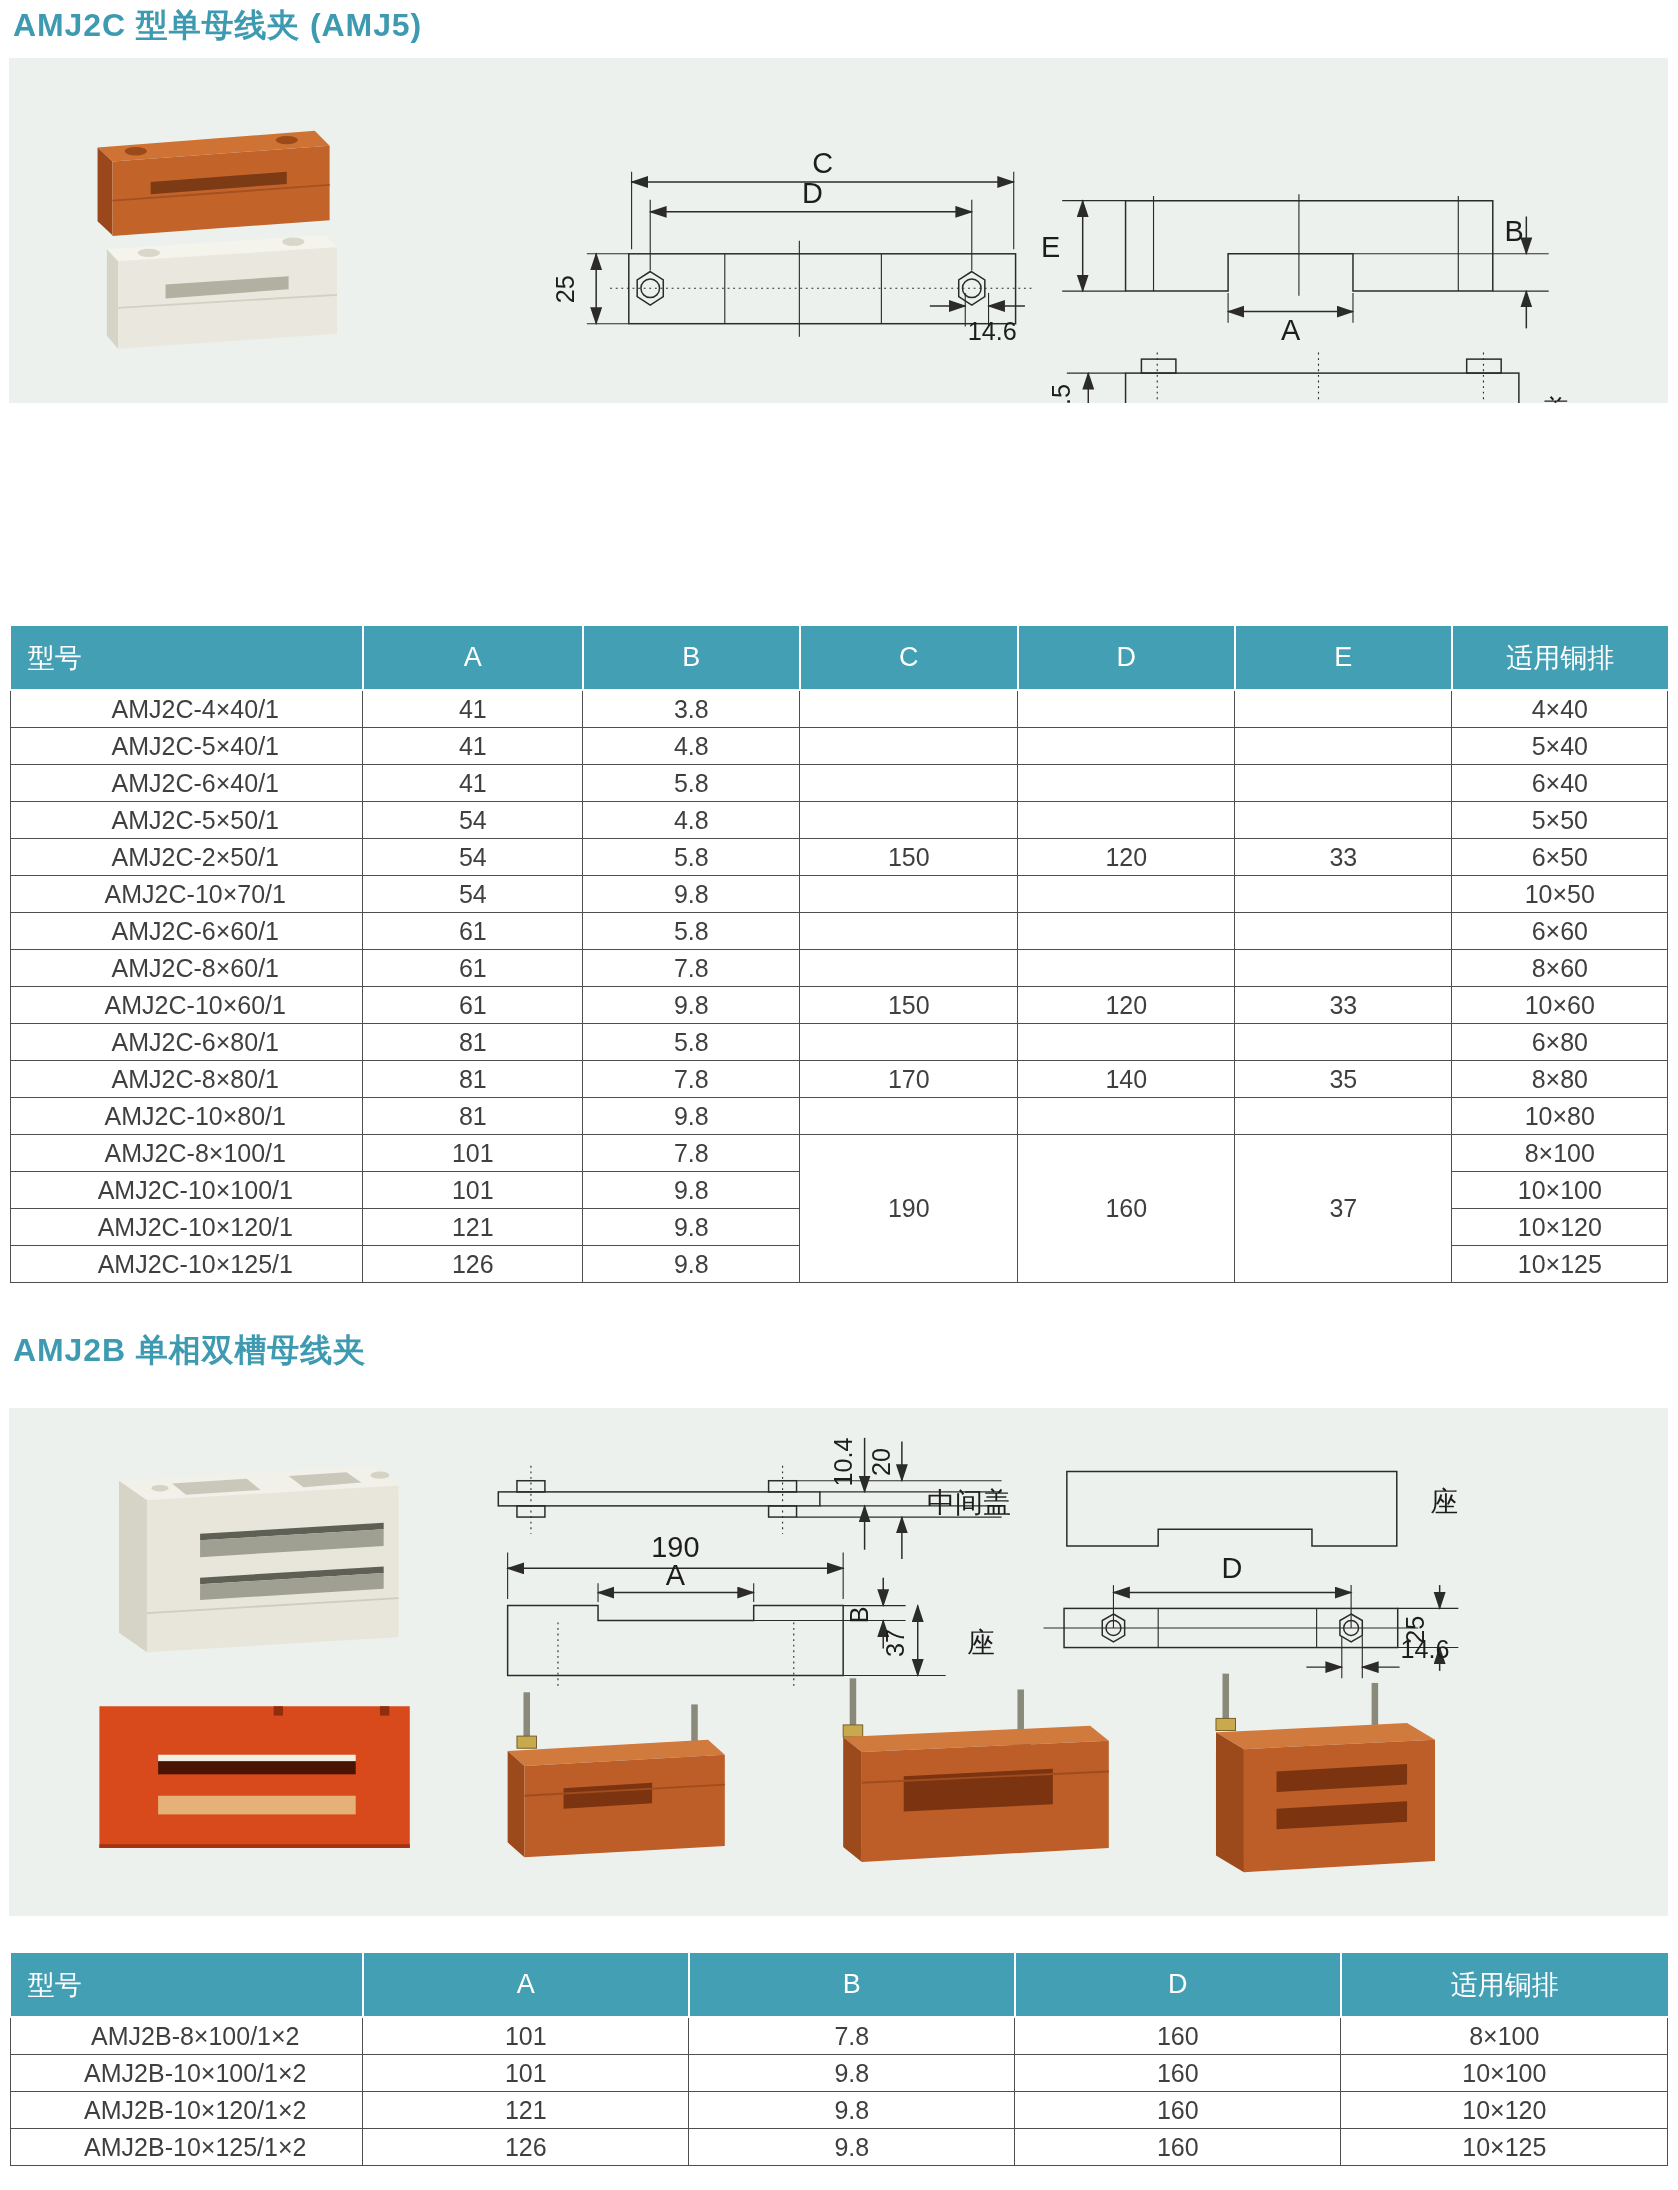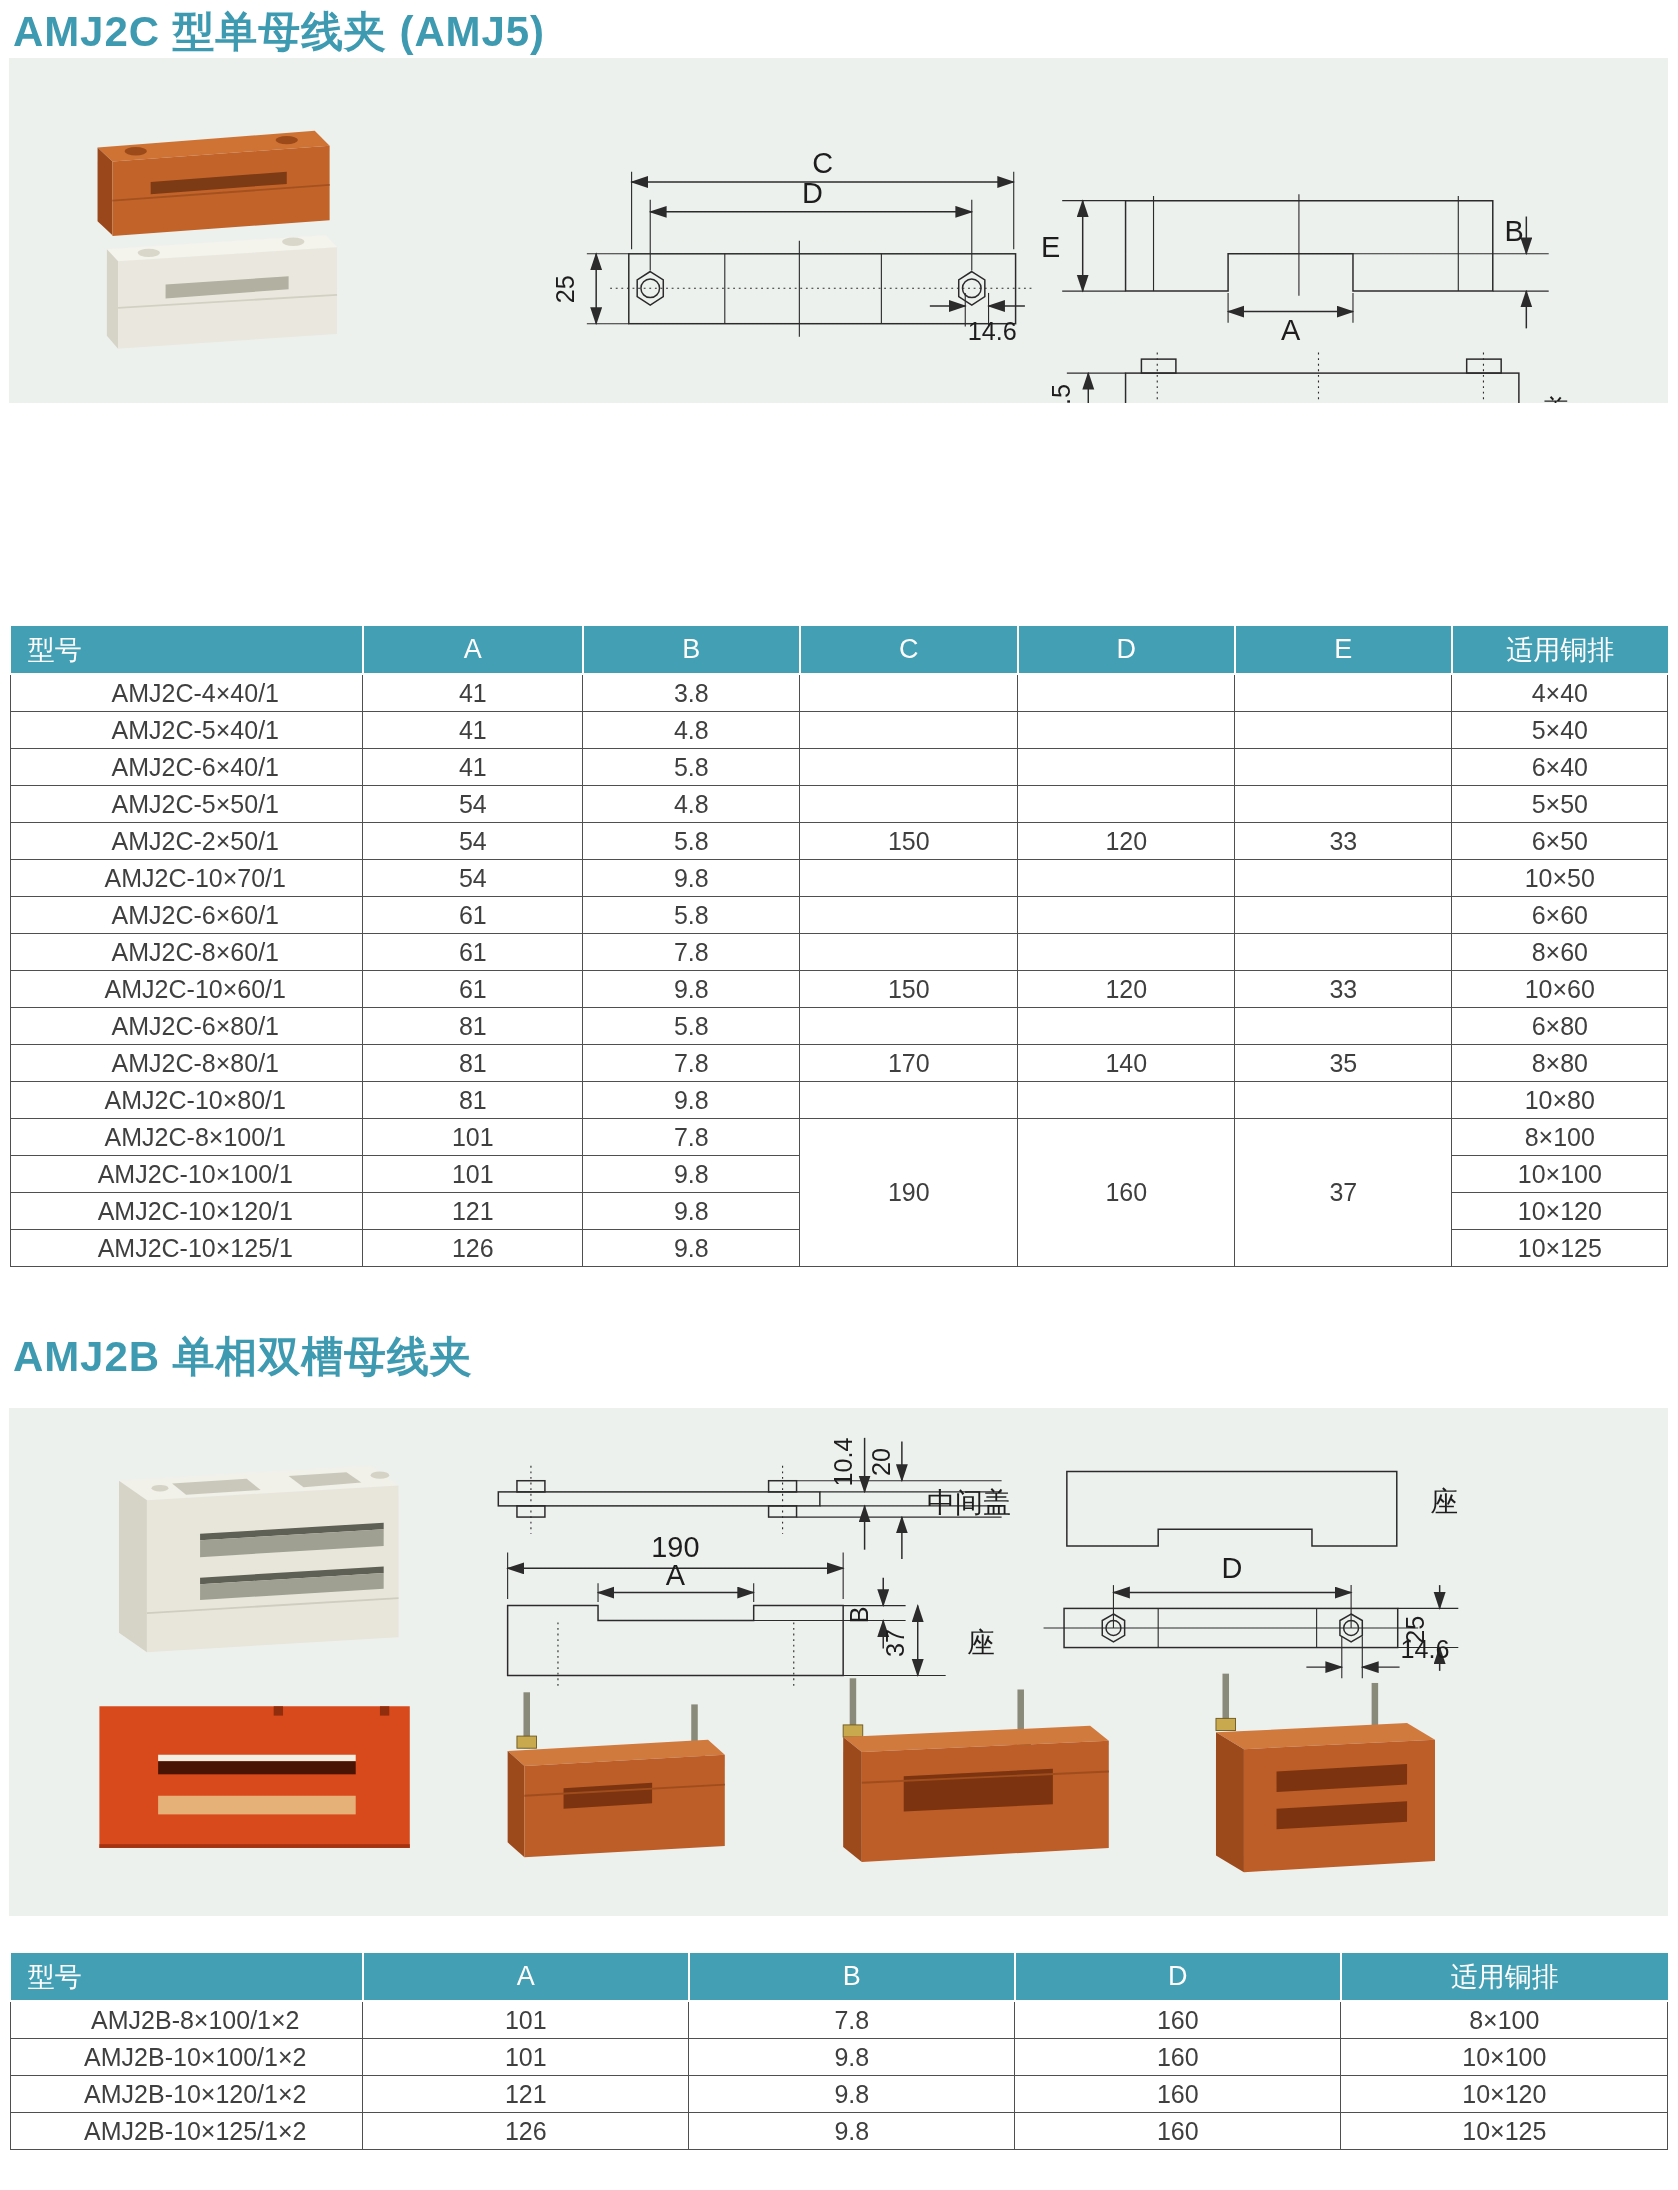--- a/index.html
+++ b/index.html
@@ -1,29 +1,29 @@
 <!DOCTYPE html>
 <html style="--accent: #3e9ab0; --table-header-bg: #429fb4; --panel-bg: #edf1ee; --border: #4f4f4f; --ink: #3f3f3f;font-size:15px"><head>
 <meta charset="utf-8">
 <style>
   html,body{margin:0;padding:0;background:#fff;}
   #page{position:relative;width:1678px;height:2191px;overflow:hidden;background:#fff;
         font-family:"Liberation Sans","DejaVu Sans",sans-serif;}
-  .sec-title{position:absolute;left:13px;margin:0;font-size:42px;font-weight:bold;
+  .sec-title{position:absolute;left:13px;margin:0;font-size:32px;font-weight:bold;
              color:var(--accent,#3e9ab0);letter-spacing:0.9px;white-space:nowrap;}
   #title1{top:3.7px;}
   #title2{top:1329px;}
   .panel{position:absolute;left:9.3px;width:1659px;background:var(--panel-bg,#edf1ee);}
   #panel1{top:58px;height:345px;}
   #panel2{top:1408px;height:508px;}
   table{position:absolute;left:10.3px;width:1658px;border-collapse:collapse;table-layout:fixed;}
   #t1{top:626px;}
   #t2{top:1953px;}
   th{background:var(--table-header-bg,#429fb4);color:#fff;font-weight:normal;font-size:27px;
-     height:47px;border-left:2.8px solid #fff;border-bottom:2.8px solid #fff;text-align:center;padding:0;}
+     height:47px;border-left:2.8px solid #fff;border-bottom:2.8px solid #fff;text-align:center;padding:8px;}
   th.first{text-align:left;padding-left:17px;border-left:none;}
   td{border:1.9px solid var(--border,#4f4f4f);font-size:25px;color:var(--ink,#3f3f3f);
      height:36px;text-align:center;padding:0;background:#fff;}
   td.first{text-align:center;padding-left:17px;}
   svg{display:block;}
   svg text{font-family:"Liberation Sans","DejaVu Sans",sans-serif;fill:#1d1d1d;}
   .ln{stroke:#2b2b2b;stroke-width:1.6;fill:none;}
   .thin{stroke:#2b2b2b;stroke-width:1.2;fill:none;}
   .dot{stroke:#2b2b2b;stroke-width:1.2;fill:none;stroke-dasharray:2 4;}
   .dim{font-size:27px;}

